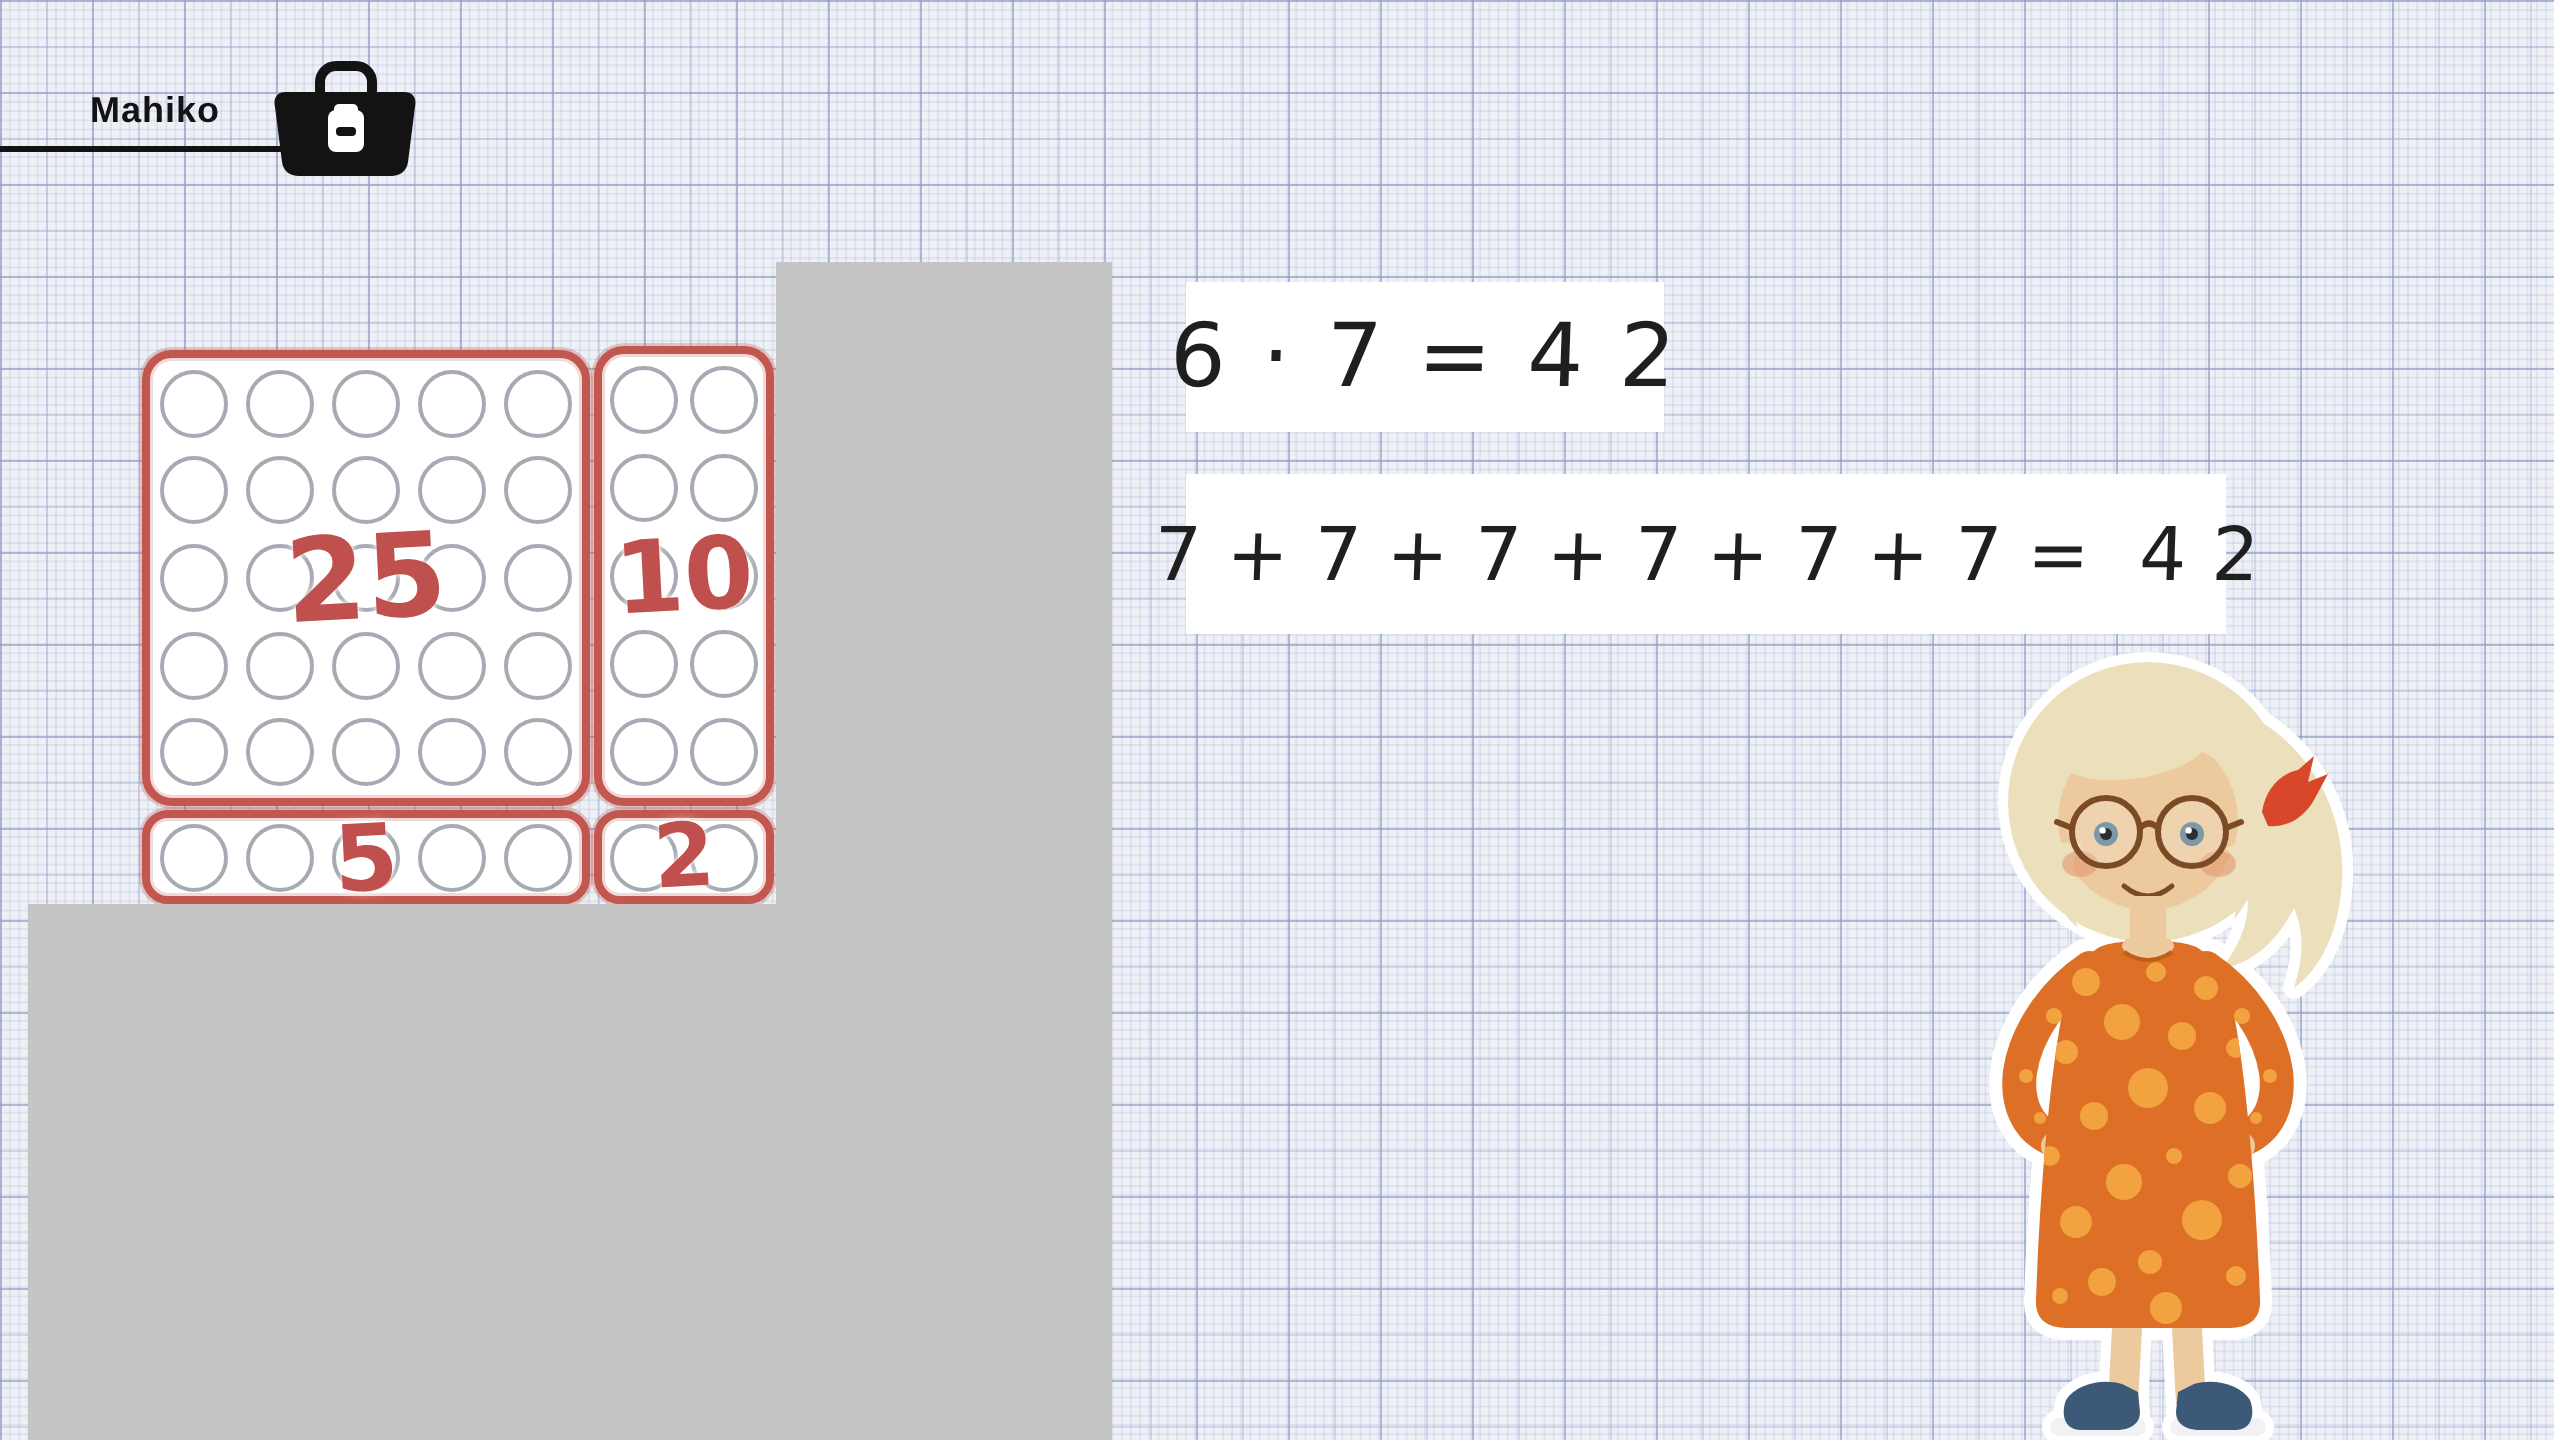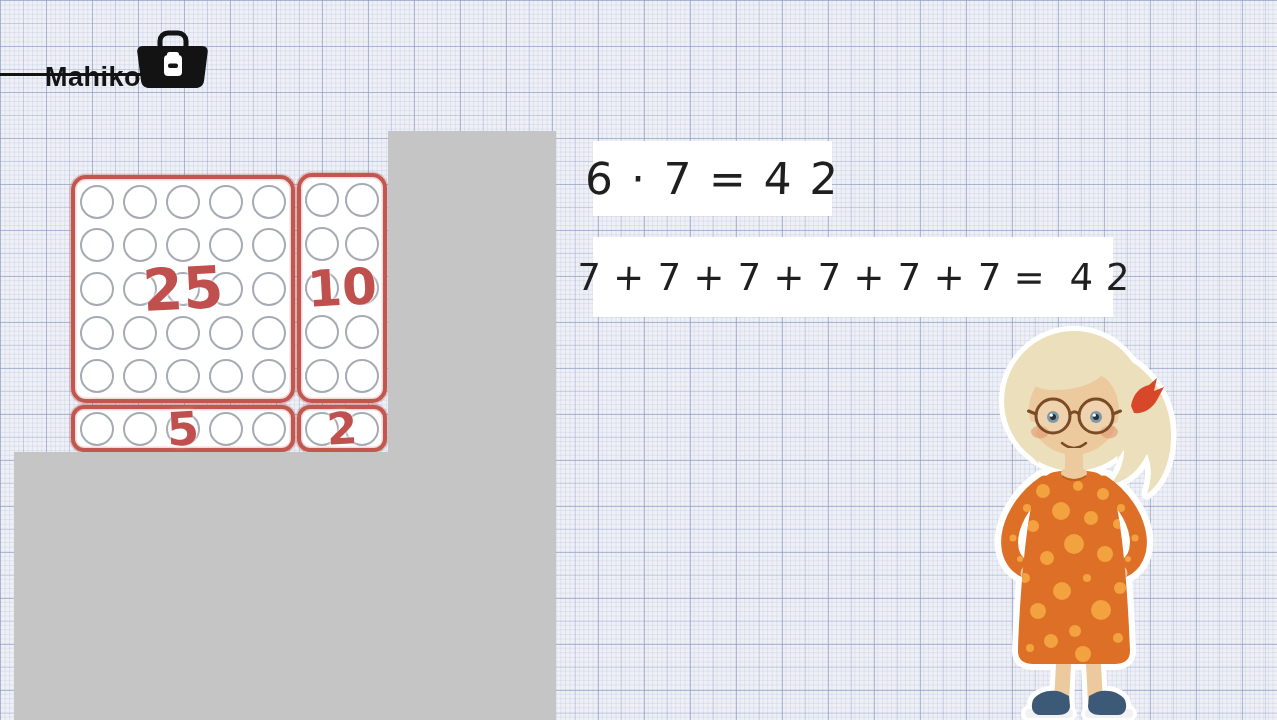--- a/index.html
+++ b/index.html
@@ -13,21 +13,21 @@
       linear-gradient(to bottom, rgba(140,155,196,0.50) 1px, transparent 1px),
       linear-gradient(to right, rgba(140,155,196,0.30) 1px, transparent 1px),
       linear-gradient(to bottom, rgba(140,155,196,0.30) 1px, transparent 1px),
       linear-gradient(to right, rgba(150,165,205,0.20) 1px, transparent 1px),
       linear-gradient(to bottom, rgba(150,165,205,0.20) 1px, transparent 1px);
     background-size:46px 46px,46px 46px,23px 23px,23px 23px,4.6px 4.6px,4.6px 4.6px;
   }
 
   
   .brand-line{position:absolute;left:0;top:73px;width:141px;height:3px;background:#131313;}
-  .brand{position:absolute;left:45px;top:62px;font-size:27px;font-weight:700;color:#131313;letter-spacing:.5px;}
+  .brand{position:absolute;left:45px;top:45px;font-size:18px;font-weight:700;color:#131313;letter-spacing:.5px;}
   .toolbox{position:absolute;left:136px;top:30px;width:73px;height:60px;}
 
   
   .cover{position:absolute;background:var(--cover-gray,#c5c5c6);}
   .cover-v{left:388px;top:131px;width:168px;height:589px;}
   .cover-b{left:14px;top:452px;width:542px;height:268px;}
 
   
   .block{
     position:absolute;box-sizing:border-box;background:#fff;

